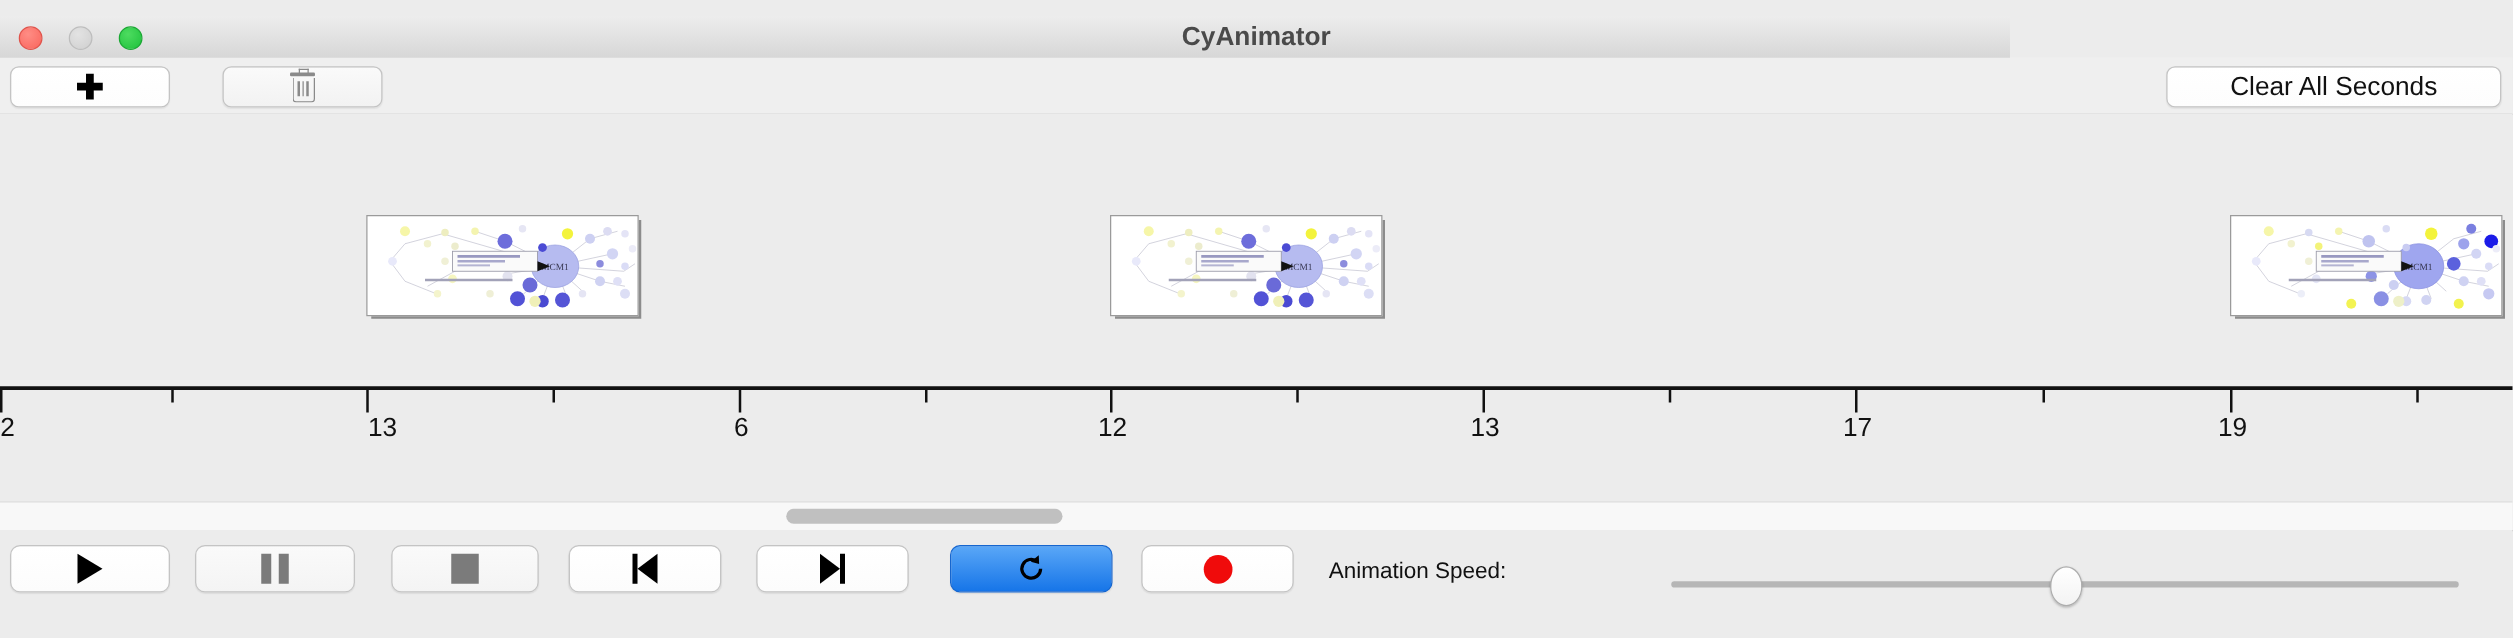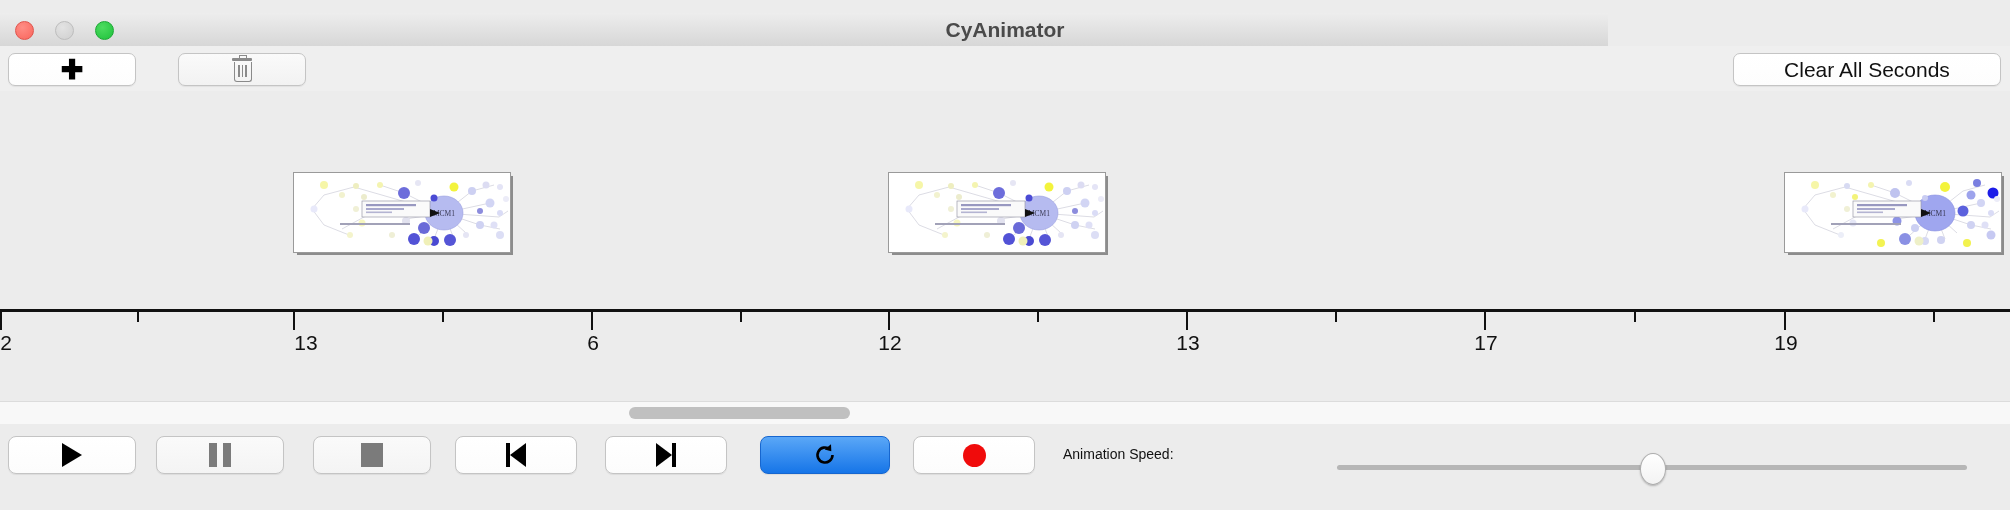--- a/index.html
+++ b/index.html
@@ -88,21 +88,21 @@
   .ico-pause{display:flex;gap:6px;}
   .ico-pause i{display:block;width:8px;height:24px;background:#7b7b7b;}
   .ico-stop{width:22px;height:24px;background:#7b7b7b;}
   .ico-prev{display:flex;align-items:center;}
   .ico-prev .bar{width:4px;height:24px;background:#000;}
   .ico-prev .tri{width:0;height:0;border-right:16px solid #000;border-top:12px solid transparent;border-bottom:12px solid transparent;}
   .ico-next{display:flex;align-items:center;}
   .ico-next .tri{width:0;height:0;border-left:16px solid #000;border-top:12px solid transparent;border-bottom:12px solid transparent;}
   .ico-next .bar{width:4px;height:24px;background:#000;}
   .ico-record{width:23px;height:23px;border-radius:50%;background:#f00b0b;}
-  .speed-label{position:absolute;left:1063px;top:22px;font-size:14px;color:#111;}
+  .speed-label{position:absolute;left:1063px;top:22px;font-size:18px;color:#111;}
   .slider{position:absolute;left:1337px;top:41px;width:630px;height:5px;
     border-radius:3px;background:#b6b6b6;cursor:pointer;}
   .slider-knob{position:absolute;left:50%;top:-12px;width:24px;height:30px;margin-left:-12px;
     border-radius:50%;background:linear-gradient(#ffffff,#f3f3f3);
     border:1px solid #adadad;box-shadow:0 1px 2px rgba(0,0,0,.25);cursor:pointer;}
 </style>
 </head>
 <body>
 
 <div class="app">

